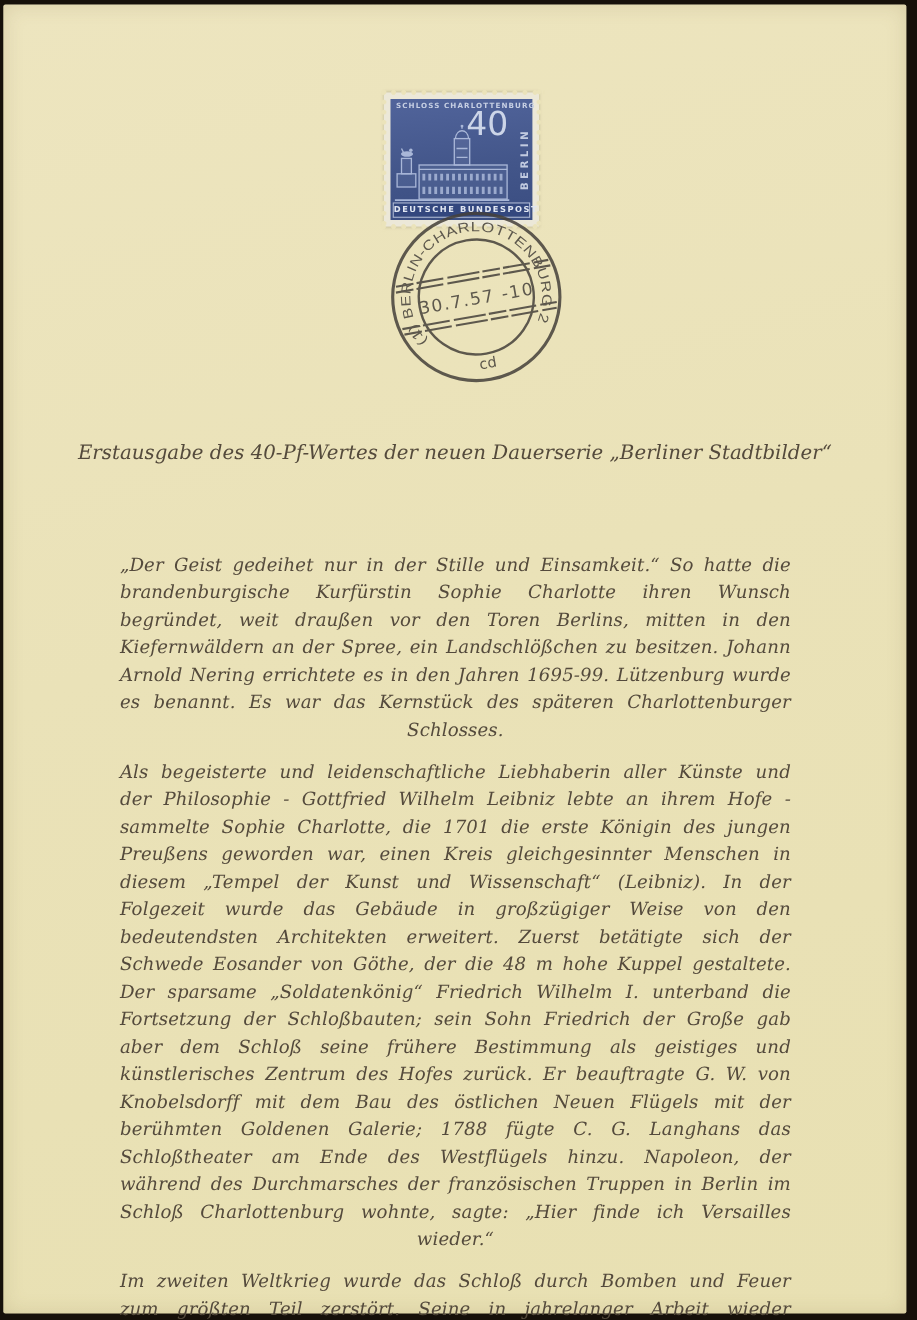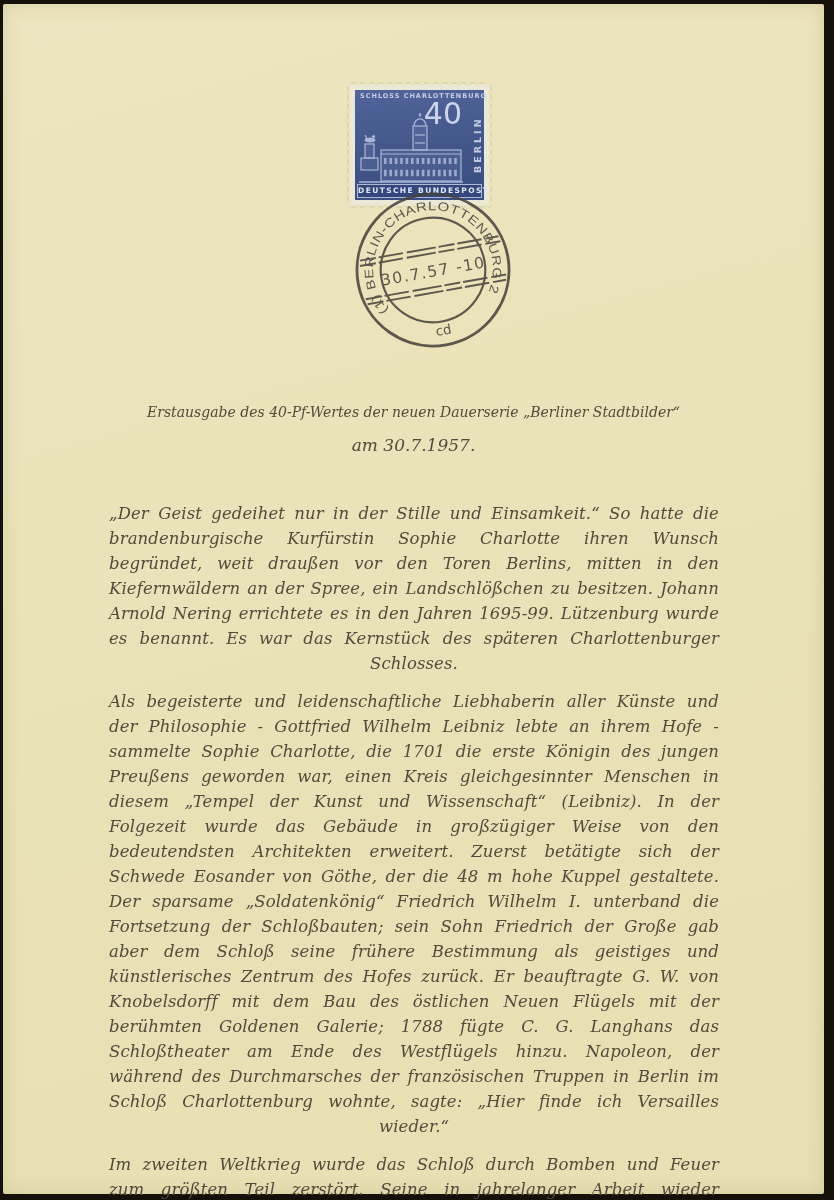--- a/index.html
+++ b/index.html
@@ -66,21 +66,21 @@
   .postmark{
     position:absolute;left:335px;top:171px;width:190px;height:190px;z-index:4;
     opacity:.85;
   }
 
   
   .heading{
     position:absolute;top:396px;left:0;right:0;text-align:center;
     color:#544a3c;font-style:italic;
   }
-  .heading .l1{font-size:14px;line-height:24px;white-space:nowrap;}
+  .heading .l1{font-size:18px;line-height:24px;white-space:nowrap;}
   .heading .l2{font-size:17px;line-height:24px;margin-top:9px;}
 
   
   .bodytext{
     position:absolute;top:497px;left:106px;width:622px;
     color:#544a3c;font-style:italic;
     font-size:16.5px;line-height:25px;letter-spacing:.1px;word-spacing:1.5px;
   }
   .bodytext p{
     margin:0 12px 13px 0;
@@ -152,21 +152,20 @@
         <path id="arcpath" d="M 46.6,133.4 A 63,63 0 1 1 153.4,133.4"></path>
       </defs>
       <text fill="#45403a" stroke="none" font-family="Liberation Sans, sans-serif" font-size="13" letter-spacing="0.5">
         <textPath href="#arcpath" startOffset="0" textLength="268" lengthAdjust="spacingAndGlyphs">(1) BERLIN-CHARLOTTENBURG 2</textPath>
       </text>
     </g>
   </svg>
 
   <div class="heading">
     <div class="l1">Erstausgabe des 40-Pf-Wertes der neuen Dauerserie „Berliner Stadtbilder“</div>
-    <div class="l2">am 30.7.1957.</div>
   </div>
 
   <div class="bodytext">
     <p>„Der Geist gedeihet nur in der Stille und Einsamkeit.“ So hatte die brandenburgische Kurfürstin Sophie Charlotte ihren Wunsch begründet, weit draußen vor den Toren Berlins, mitten in den Kiefernwäldern an der Spree, ein Landschlößchen zu besitzen. Johann Arnold Nering errichtete es in den Jahren 1695-99. Lützenburg wurde es benannt. Es war das Kernstück des späteren Charlottenburger Schlosses.</p>
     <p>Als begeisterte und leidenschaftliche Liebhaberin aller Künste und der Philosophie - Gottfried Wilhelm Leibniz lebte an ihrem Hofe - sammelte Sophie Charlotte, die 1701 die erste Königin des jungen Preußens geworden war, einen Kreis gleichgesinnter Menschen in diesem „Tempel der Kunst und Wissenschaft“ (Leibniz). In der Folgezeit wurde das Gebäude in großzügiger Weise von den bedeutendsten Architekten erweitert. Zuerst betätigte sich der Schwede Eosander von Göthe, der die 48 m hohe Kuppel gestaltete. Der sparsame „Soldatenkönig“ Friedrich Wilhelm I. unterband die Fortsetzung der Schloßbauten; sein Sohn Friedrich der Große gab aber dem Schloß seine frühere Bestimmung als geistiges und künstlerisches Zentrum des Hofes zurück. Er beauftragte G. W. von Knobelsdorff mit dem Bau des östlichen Neuen Flügels mit der berühmten Goldenen Galerie; 1788 fügte C. G. Langhans das Schloßtheater am Ende des Westflügels hinzu. Napoleon, der während des Durchmarsches der französischen Truppen in Berlin im Schloß Charlottenburg wohnte, sagte: „Hier finde ich Versailles wieder.“</p>
     <p>Im zweiten Weltkrieg wurde das Schloß durch Bomben und Feuer zum größten Teil zerstört. Seine in jahrelanger Arbeit wieder aufgebauten Säle und Kabinette werden heute für musikalische Veranstaltungen und Ausstellungen verwendet.</p>
   </div>
 
 </div>
 

